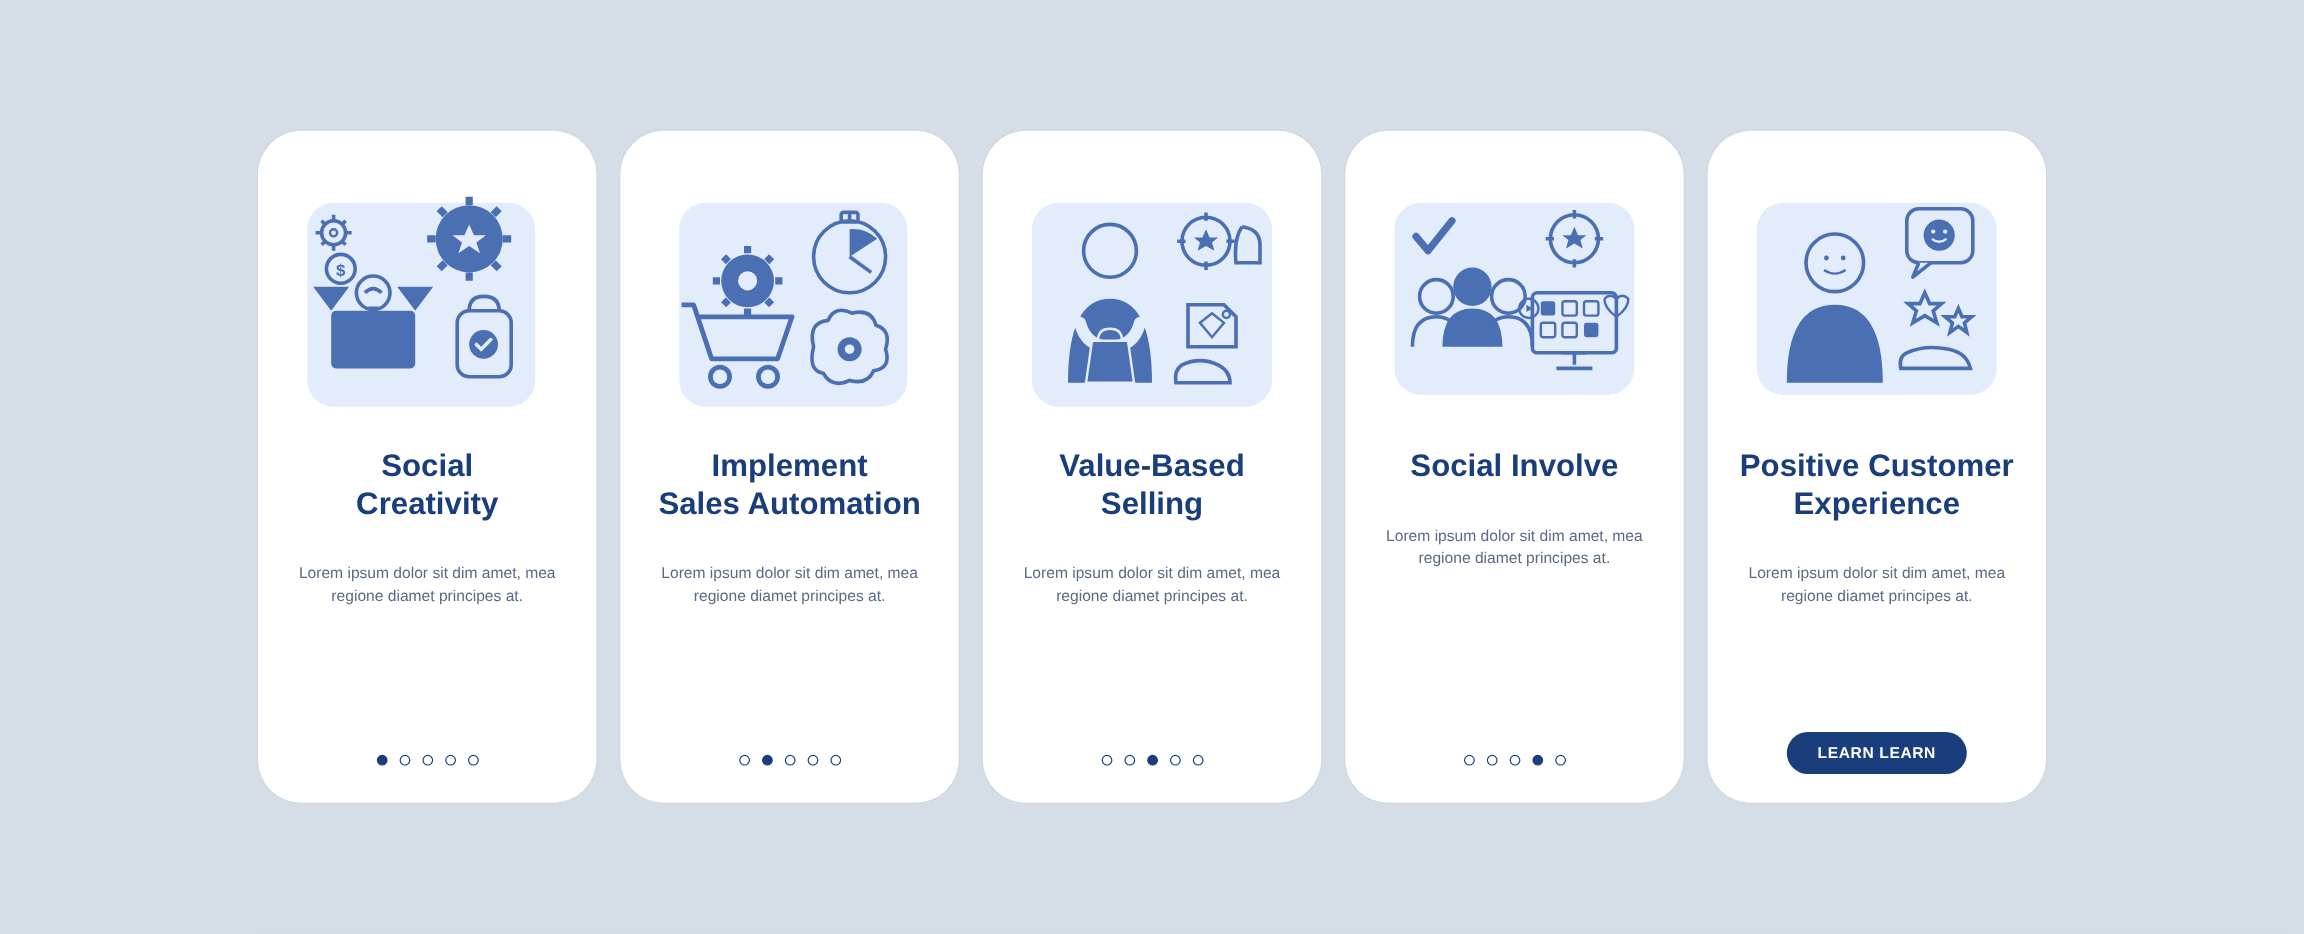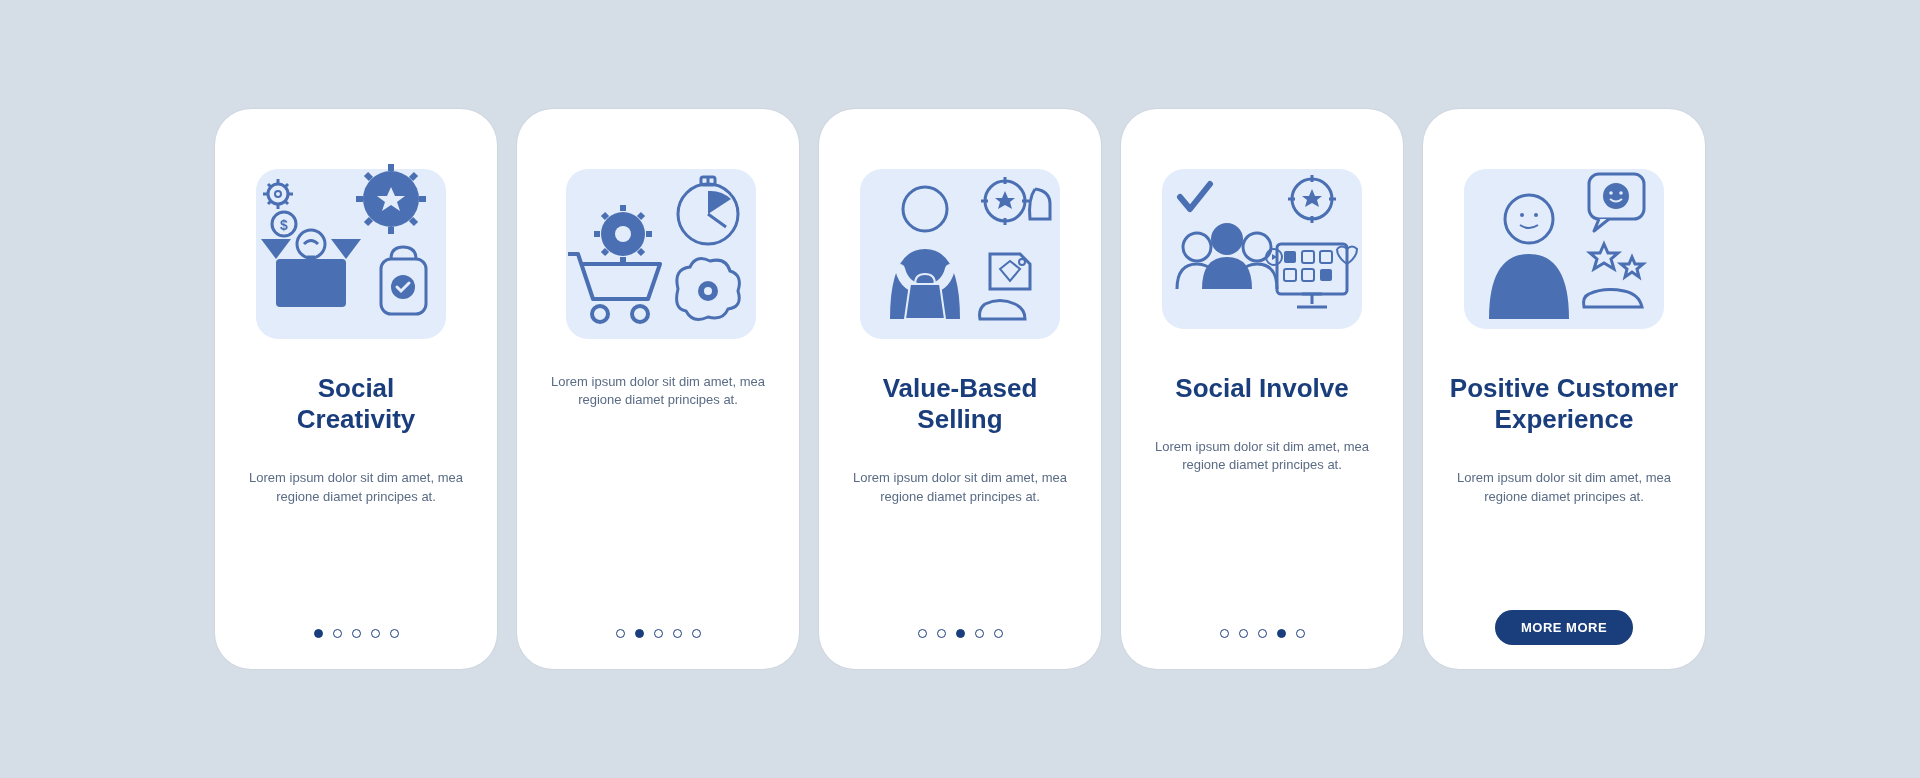--- a/index.html
+++ b/index.html
@@ -179,20 +179,22 @@
       <rect x="153" y="38" width="14" height="8" rx="2" fill="none" stroke="#4a6fb3" stroke-width="3"></rect>
       <line x1="160" y1="46" x2="160" y2="38" stroke="#4a6fb3" stroke-width="3"></line>
       <path d="M160 75 L160 52 A30 30 0 0 1 183 60 Z" fill="#4a6fb3"></path>
       <line x1="160" y1="75" x2="178" y2="88" stroke="#4a6fb3" stroke-width="3"></line>
 
       <path d="M130 150 Q125 130 142 128 Q148 115 162 122 Q178 118 182 132 Q195 136 190 152 Q195 168 180 170 Q175 182 160 178 Q145 185 138 172 Q125 170 130 150 Z" fill="none" stroke="#4a6fb3" stroke-width="3"></path>
       <circle cx="160" cy="152" r="10" fill="#4a6fb3"></circle>
       <circle cx="160" cy="152" r="4" fill="#e3ecfa"></circle>
     </svg>
   </div>
+  <div class="card-title">Implement
+Sales Automation</div>
   <div class="card-body">Lorem ipsum dolor sit dim amet, mea regione diamet principes at.</div>
   <div class="dots">
     <span class="dot"></span>
     <span class="dot active"></span>
     <span class="dot"></span>
     <span class="dot"></span>
     <span class="dot"></span>
   </div>
 </div>
 
@@ -307,14 +309,14 @@
 
       <path d="M150 105 L154 114 L164 114 L157 120 L160 130 L150 124 L140 130 L143 120 L136 114 L146 114 Z" fill="none" stroke="#4a6fb3" stroke-width="3"></path>
       <path d="M178 118 L181 125 L189 125 L183 130 L185 138 L178 133 L171 138 L173 130 L167 125 L175 125 Z" fill="none" stroke="#4a6fb3" stroke-width="3"></path>
 
       <path d="M135 155 Q150 148 170 152 Q185 155 188 168 L130 168 Q128 158 135 155" fill="none" stroke="#4a6fb3" stroke-width="3"></path>
     </svg>
   </div>
   <div class="card-title">Positive Customer
 Experience</div>
   <div class="card-body">Lorem ipsum dolor sit dim amet, mea regione diamet principes at.</div>
-  <button class="learn-btn">MORE MORE</button>
+  <button class="learn-btn">LEARN LEARN</button>
 </div>
 
 </body></html>

